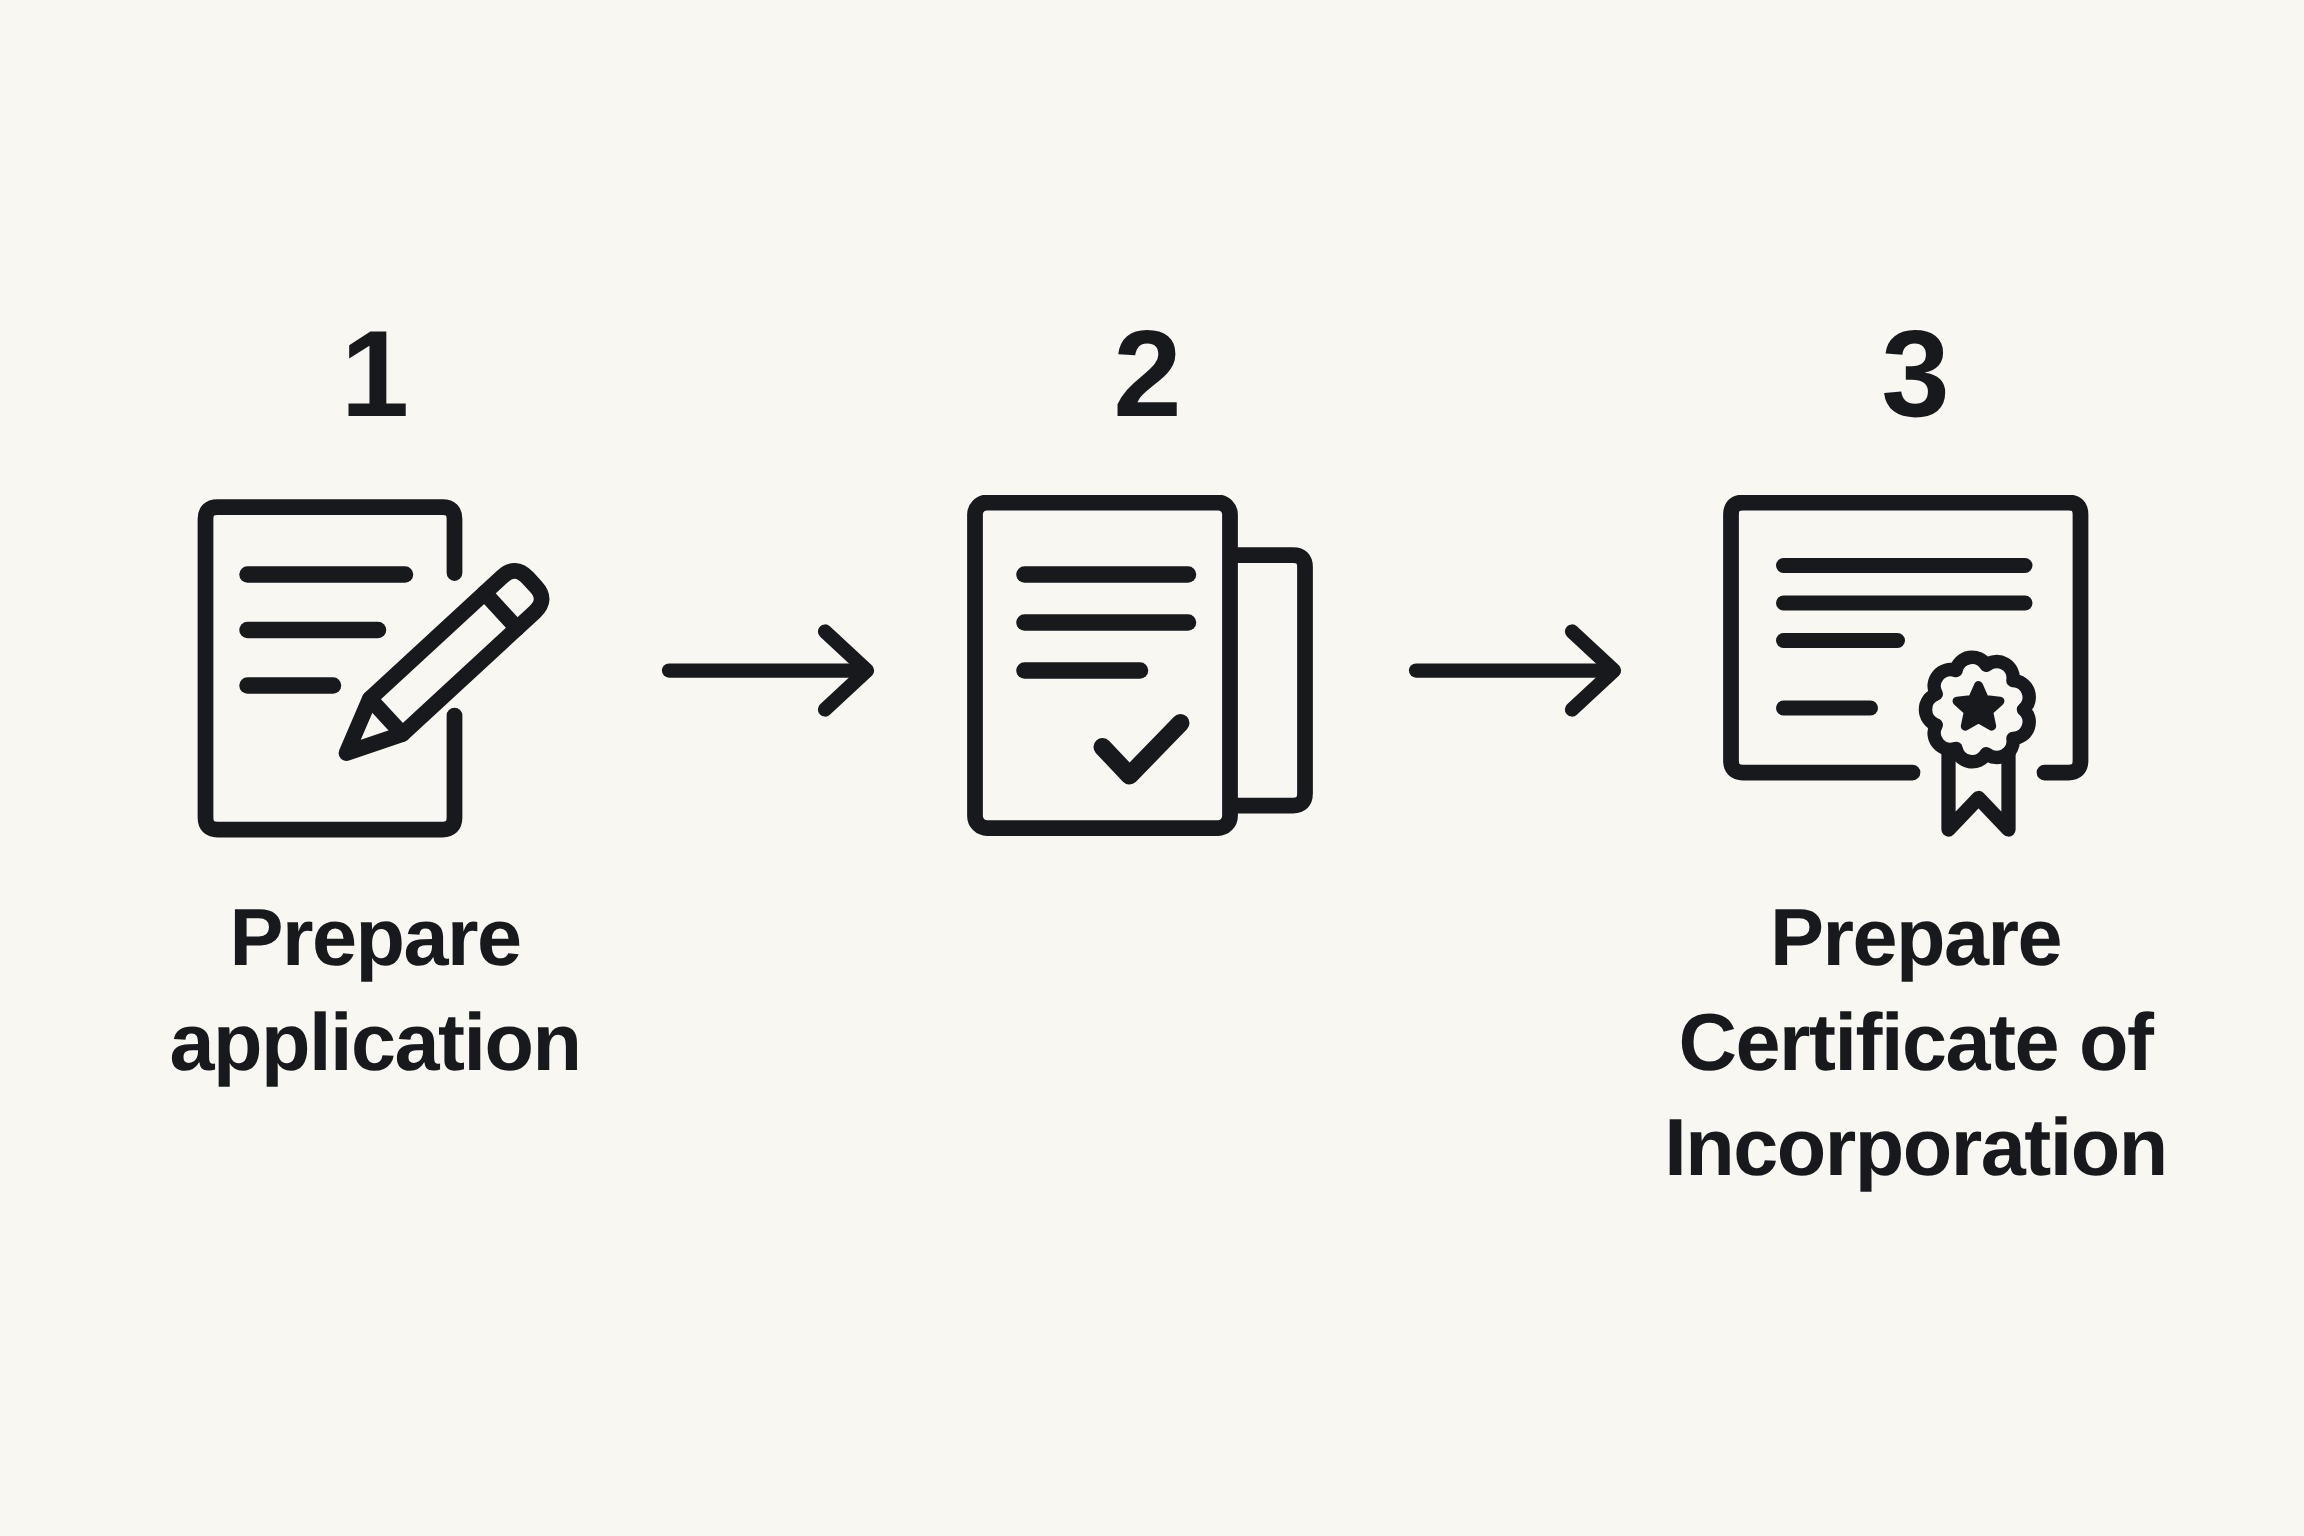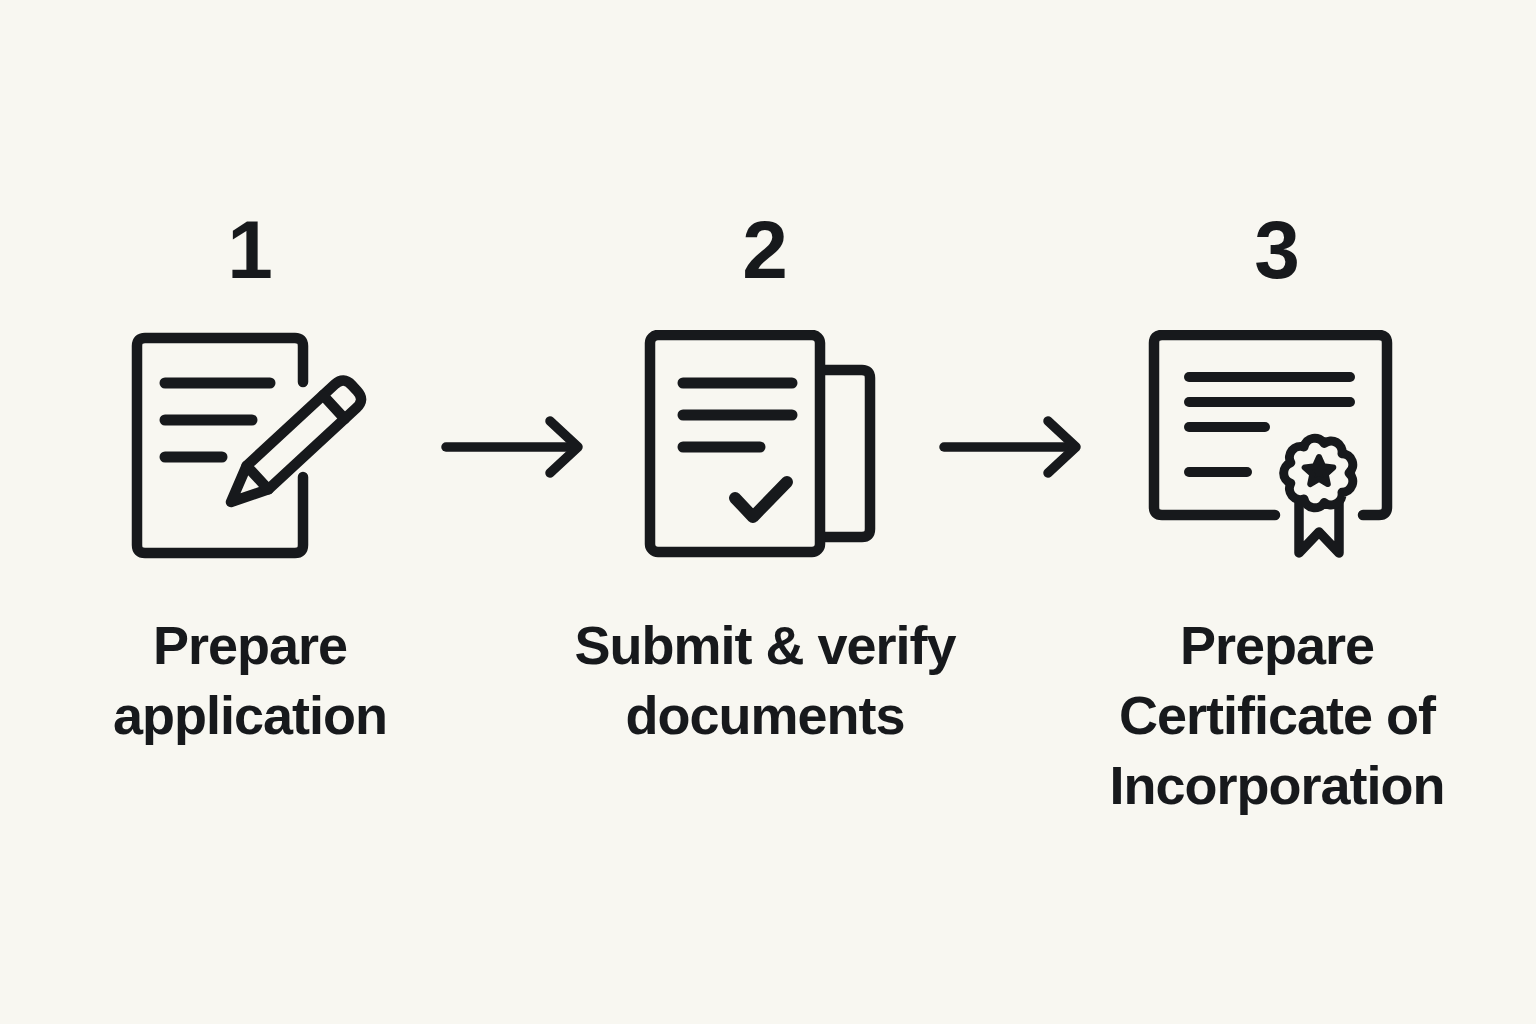--- a/index.html
+++ b/index.html
@@ -34,21 +34,21 @@
     color: #17191C;
   }
   .step-icon {
     margin-top: 35px;
     height: 240px;
     display: flex;
     justify-content: center;
     align-items: flex-start;
   }
   .step-label {
-    margin-top: 40px;
+    margin-top: 20px;
     font-size: 54px;
     font-weight: 700;
     line-height: 70px;
     letter-spacing: -1px;
     text-align: center;
     white-space: pre-line;
     color: #17191C;
   }
   .arrow {
     position: absolute;
@@ -101,22 +101,20 @@
         <path d="M178 40 H222 Q230 40 230 48 V199 Q230 207 222 207 H178" fill="none"></path>
 
         <rect x="10" y="5" width="170" height="217" rx="8" fill="#F8F7F1"></rect>
         <path d="M43 53 H152" stroke-width="11"></path>
         <path d="M43 85 H152" stroke-width="11"></path>
         <path d="M43 117 H120" stroke-width="11"></path>
 
         <path d="M95 168 L113 187 L147 152" stroke-width="12"></path>
       </svg>
     </div>
-    <div class="step-label">Submit &amp; verify
-documents</div>
   </div>
 
   <div class="arrow arrow-2">
     <svg width="148" height="70" viewBox="0 0 148 70" fill="none" stroke="#17191C" stroke-width="9.5" stroke-linecap="round" stroke-linejoin="round">
       <path d="M6 35 H132"></path>
       <path d="M110 9 L138 35 L110 61"></path>
     </svg>
   </div>
 
   <div class="step step-3">

